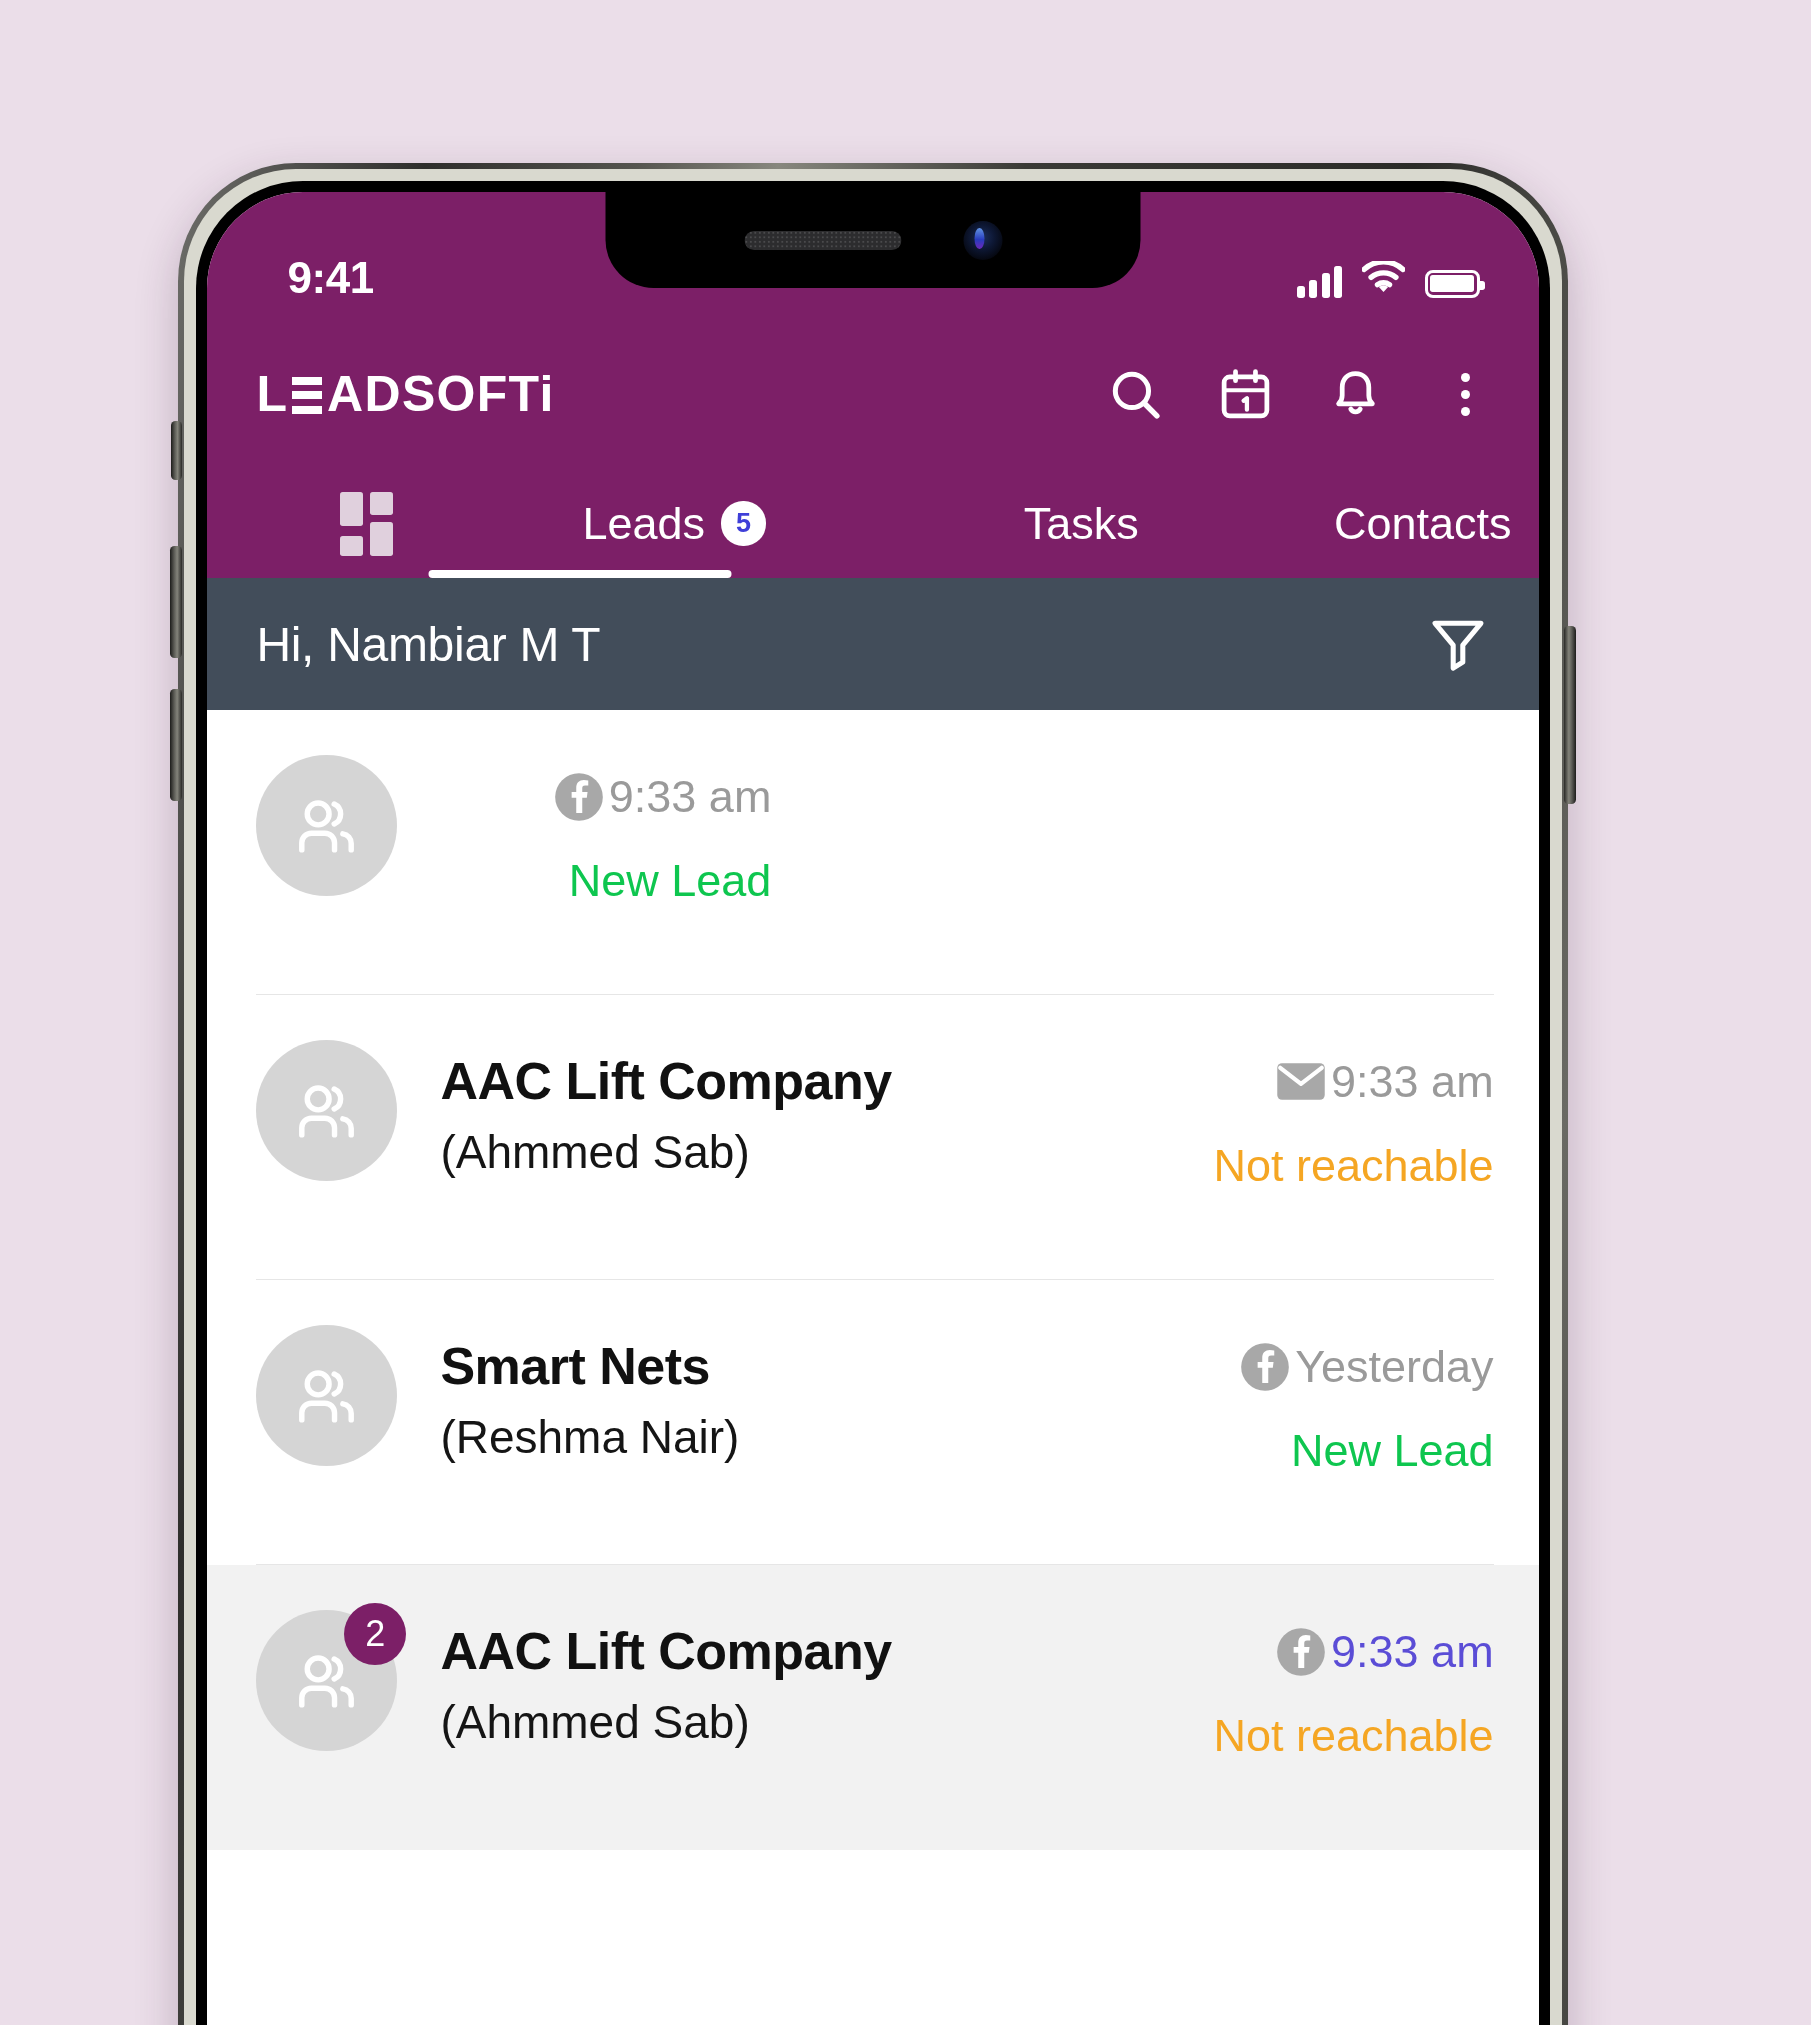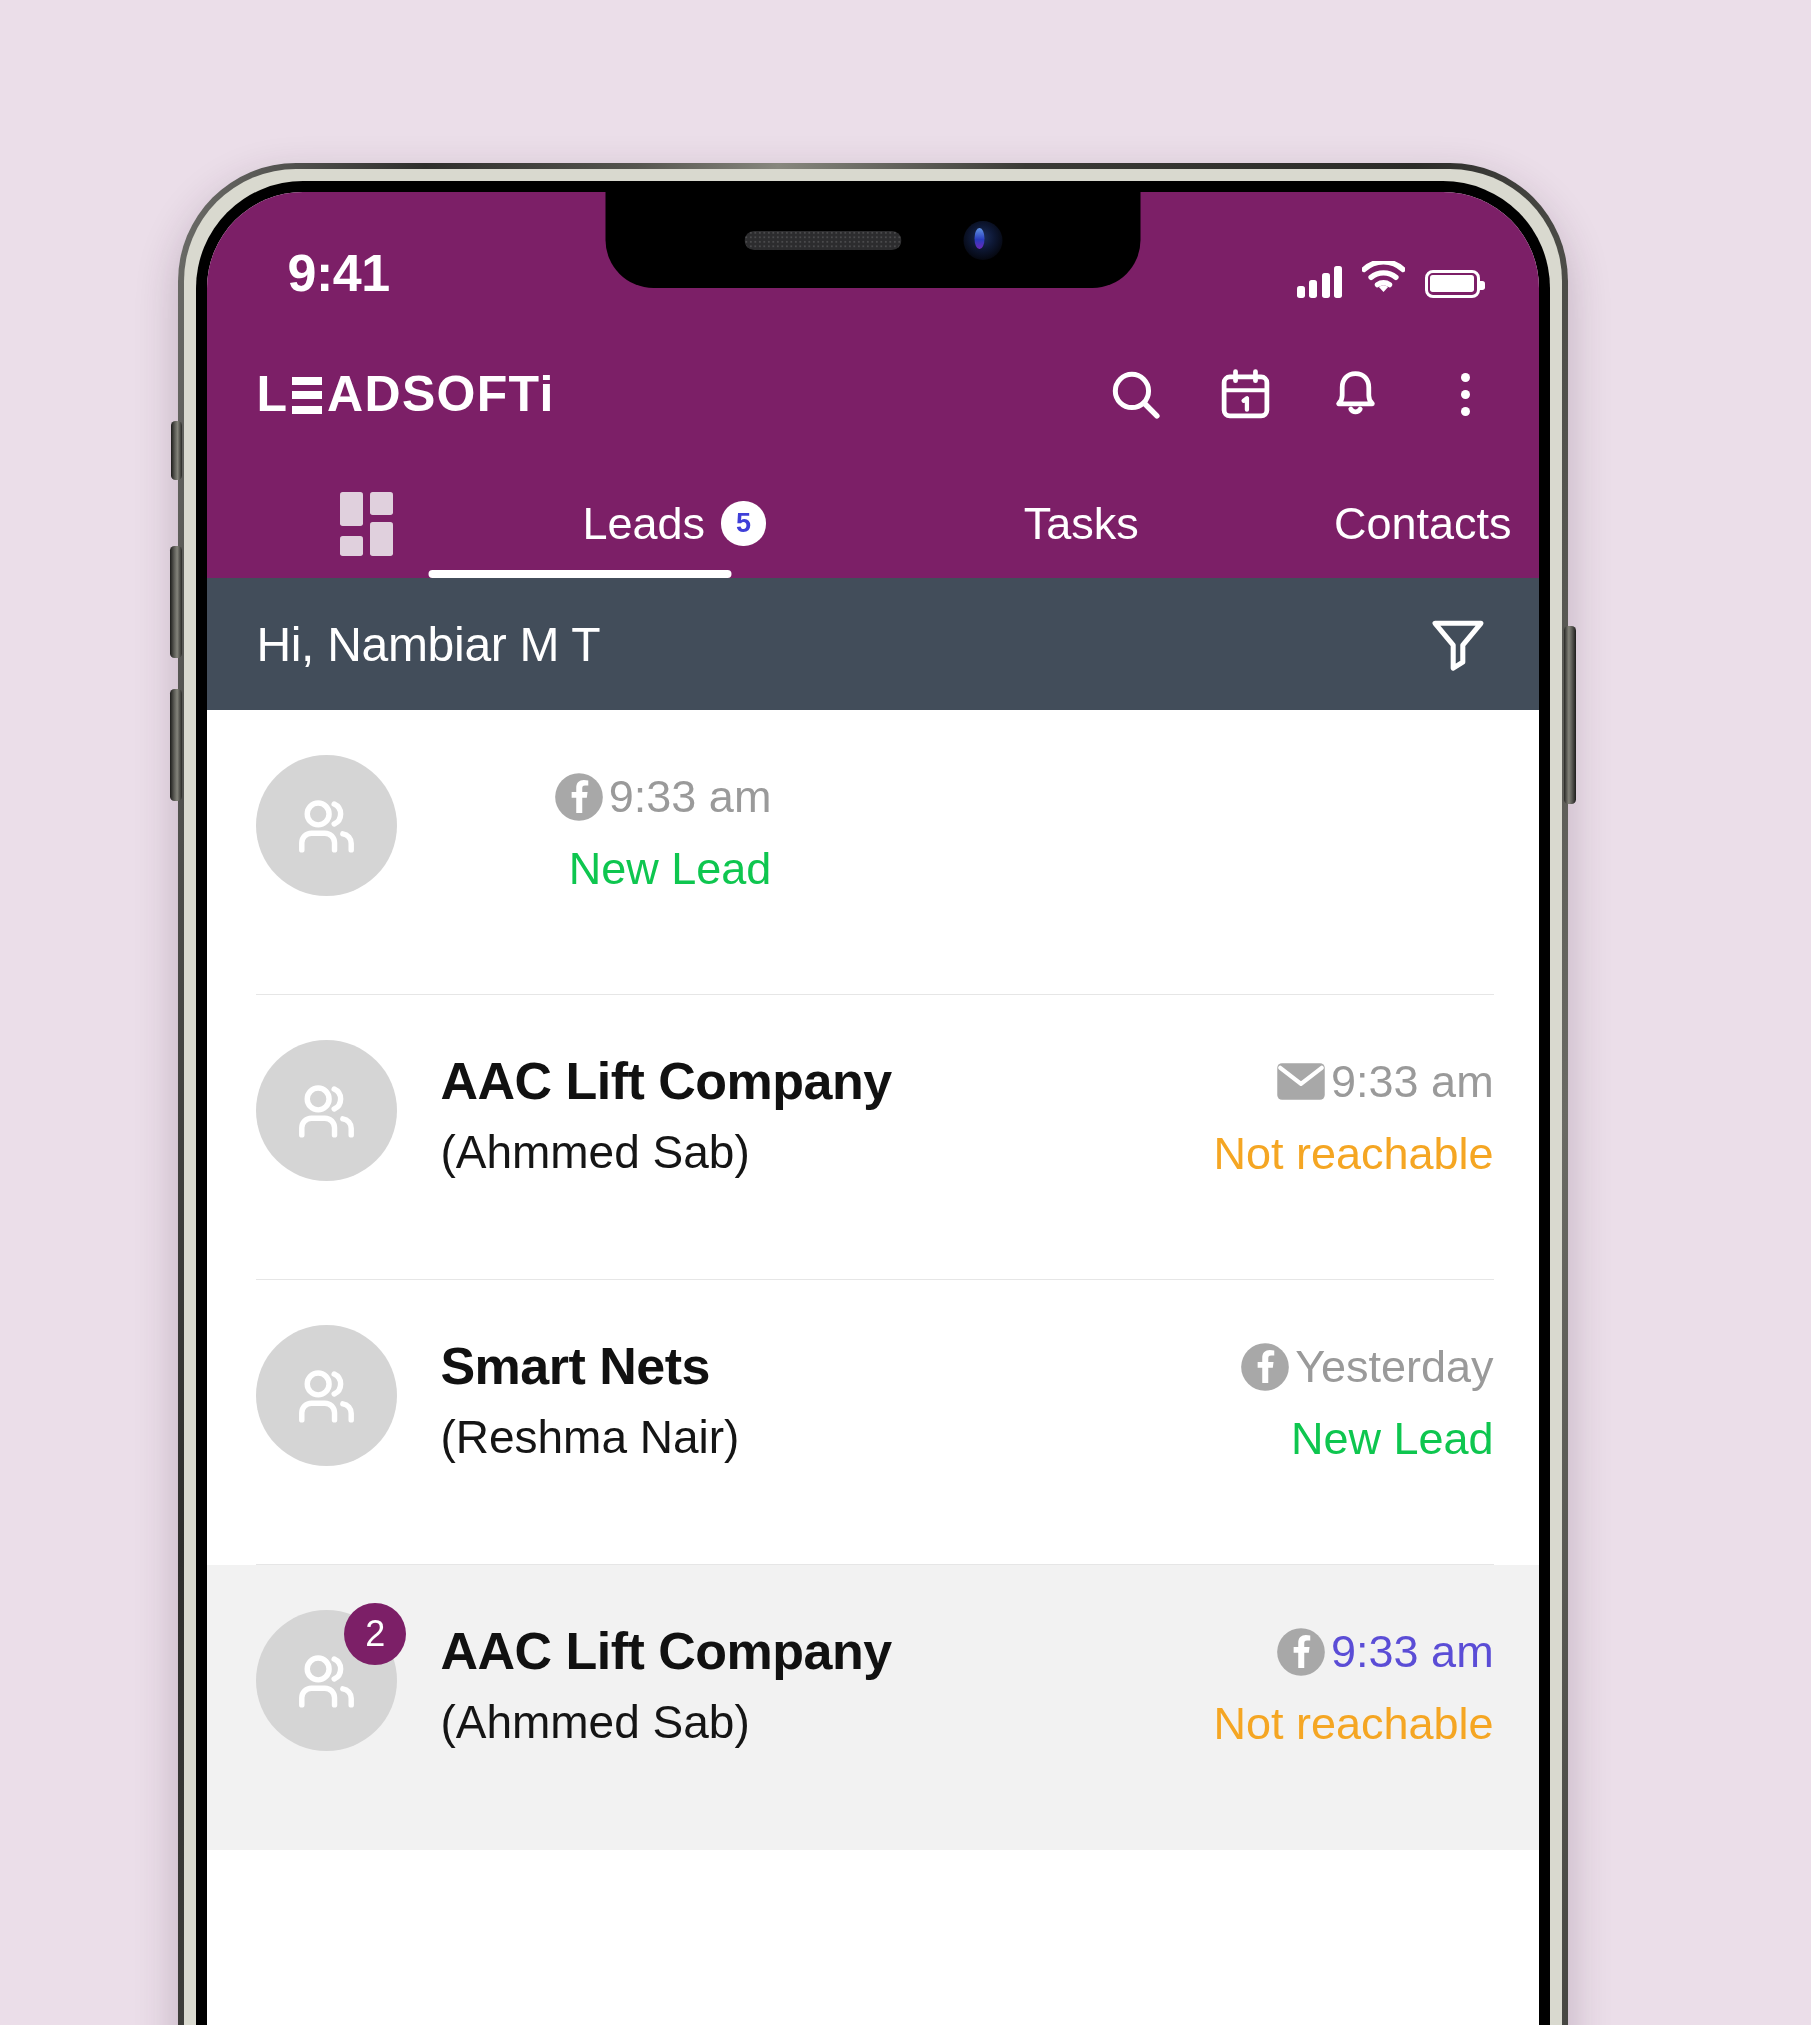--- a/index.html
+++ b/index.html
@@ -104,21 +104,21 @@
     height: 127px;
     background: #7c1f67;
     display: flex;
     align-items: flex-end;
     justify-content: space-between;
     padding: 0 59px 16px 80px;
     z-index: 30;
   }
   #status-time {
     color: #fff;
-    font-size: 52px;
+    font-size: 44px;
     font-weight: 700;
     letter-spacing: -0.4px;
   }
   #status-icons {
     display: flex;
     align-items: flex-end;
     gap: 19.6px;
     padding-bottom: 5.3px;
   }
   .bars { display: flex; align-items: flex-end; gap: 4.5px; height: 32px; }
@@ -310,21 +310,21 @@
   }
   .src-icon { flex: 0 0 auto; display:flex; }
   .lead-time {
     font-size: 45px;
     color: #9a9a9a;
     white-space: nowrap;
   }
   .lead-time.accent { color: #5b4dd6; }
   .lead-status {
     font-size: 45px;
-    margin-top: 20px;
+    margin-top: 32px;
     white-space: nowrap;
   }
   .status-new { color: #0ec64f; }
   .status-warn { color: #f5a623; }
 </style>
 </head>
 <body>
 
 <div id="phone-frame">
 

